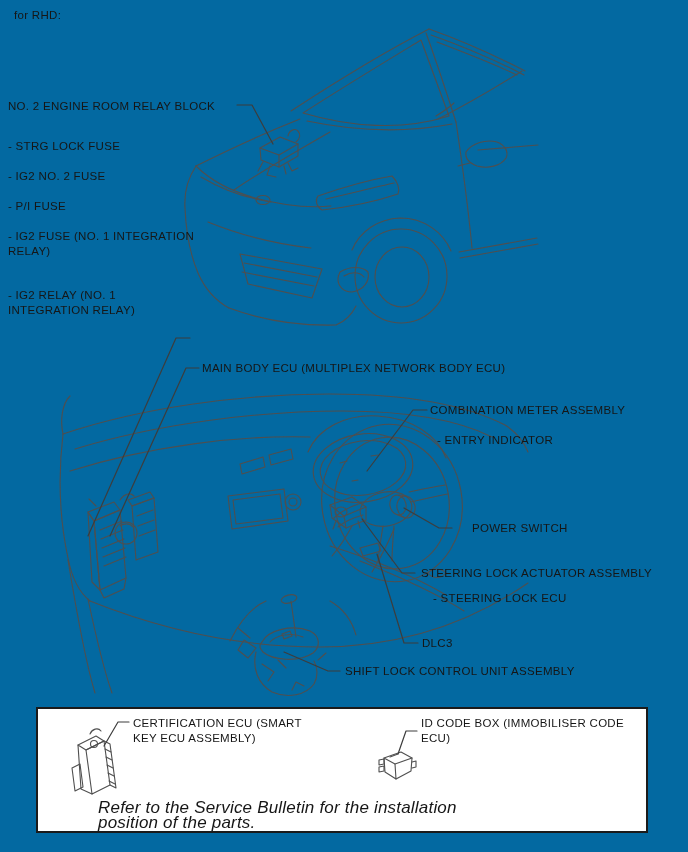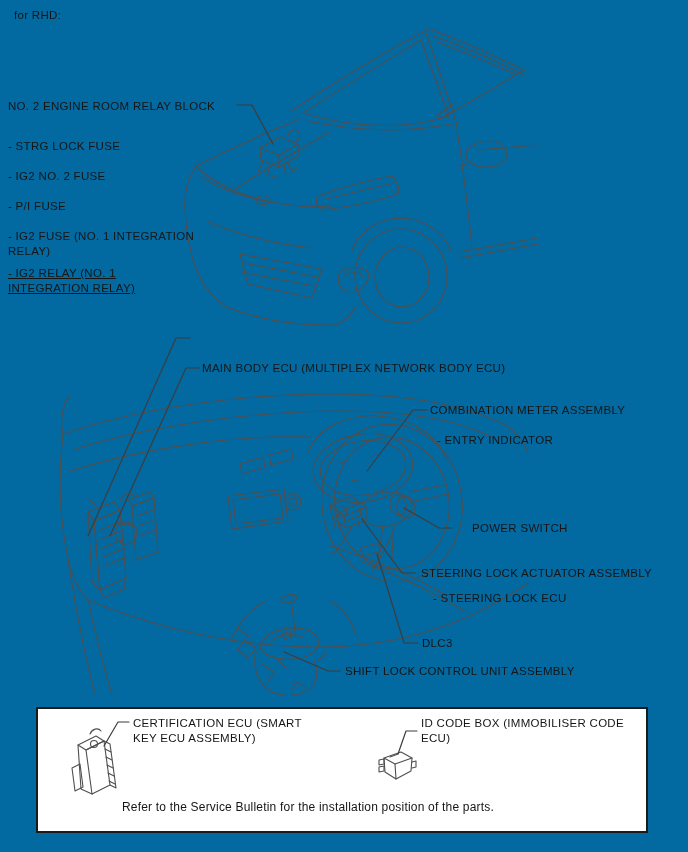--- a/index.html
+++ b/index.html
@@ -16,21 +16,21 @@
   #art{position:absolute;left:0;top:0;pointer-events:none;}
   #art path,#art ellipse,#art circle{
     fill:none;stroke:#4f4f4f;stroke-width:1.1;
     stroke-linecap:round;stroke-linejoin:round;
   }
   #art g[data-name="leader-lines"] path{stroke:#3d3d3d;stroke-width:1.2;}
   .notebox{
     position:absolute;left:36px;top:707px;width:612px;height:126px;
     border:2px solid #1b1b1b;box-sizing:border-box;background:#ffffff;
   }
-  .note{font-size:12px;letter-spacing:0.2px;text-align:center;}
+  .note{font-size:17px;letter-spacing:0.2px;text-align:left;font-style:italic;}
 </style>
 </head>
 <body>
 
 <div id="page" data-name="service-manual-figure">
 
   <div class="notebox" data-name="reference-note-box"></div>
 
   <svg id="art" width="688" height="852" viewBox="0 0 688 852" data-name="figure-line-art">
 
@@ -188,21 +188,21 @@
     </g>
   </svg>
 
   <div class="lbl" style="left:14px;top:8px;" data-name="variant-note">for RHD:</div>
 
   <div class="lbl" style="left:8px;top:99px;" data-name="relay-block-label">NO. 2 ENGINE ROOM RELAY BLOCK</div>
   <div class="lbl" style="left:8px;top:139px;" data-name="fuse-item-strg-lock">- STRG LOCK FUSE</div>
   <div class="lbl" style="left:8px;top:169px;" data-name="fuse-item-ig2-no2">- IG2 NO. 2 FUSE</div>
   <div class="lbl" style="left:8px;top:199px;" data-name="fuse-item-pi">- P/I FUSE</div>
   <div class="lbl wrap" style="left:8px;top:229px;width:195px;" data-name="fuse-item-ig2-fuse">- IG2 FUSE (NO. 1 INTEGRATION RELAY)</div>
-  <div class="lbl wrap" style="left:8px;top:266px;width:160px;text-decoration:underline;" data-name="fuse-item-ig2-relay">- IG2 RELAY (NO. 1 INTEGRATION RELAY)</div>
+  <div class="lbl wrap" style="left:8px;top:288px;width:160px;" data-name="fuse-item-ig2-relay">- IG2 RELAY (NO. 1 INTEGRATION RELAY)</div>
 
   <div class="lbl" style="left:430px;top:403px;" data-name="combination-meter-label">COMBINATION METER ASSEMBLY</div>
   <div class="lbl" style="left:202px;top:361px;" data-name="main-body-ecu-label">MAIN BODY ECU (MULTIPLEX NETWORK BODY ECU)</div>
   <div class="lbl" style="left:437px;top:433px;" data-name="entry-indicator-label">- ENTRY INDICATOR</div>
   <div class="lbl" style="left:472px;top:521px;" data-name="power-switch-label">POWER SWITCH</div>
   <div class="lbl" style="left:421px;top:566px;" data-name="steering-lock-actuator-label">STEERING LOCK ACTUATOR ASSEMBLY</div>
   <div class="lbl" style="left:425px;top:591px;margin-left:8px;" data-name="steering-lock-ecu-label">- STEERING LOCK ECU</div>
   <div class="lbl" style="left:422px;top:636px;" data-name="dlc3-label">DLC3</div>
   <div class="lbl" style="left:345px;top:664px;" data-name="shift-lock-unit-label">SHIFT LOCK CONTROL UNIT ASSEMBLY</div>
 

